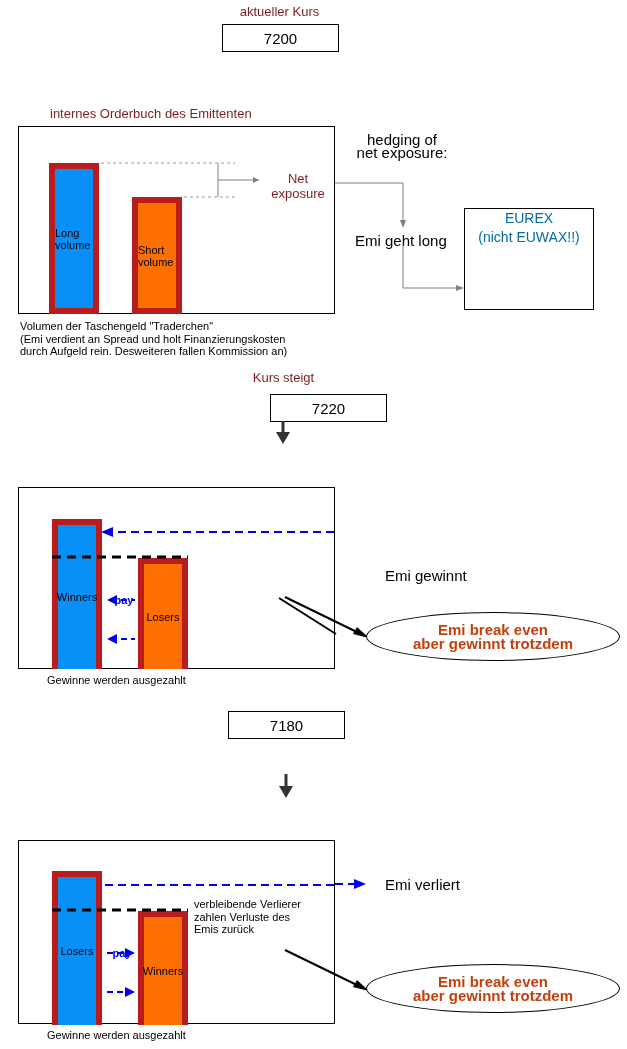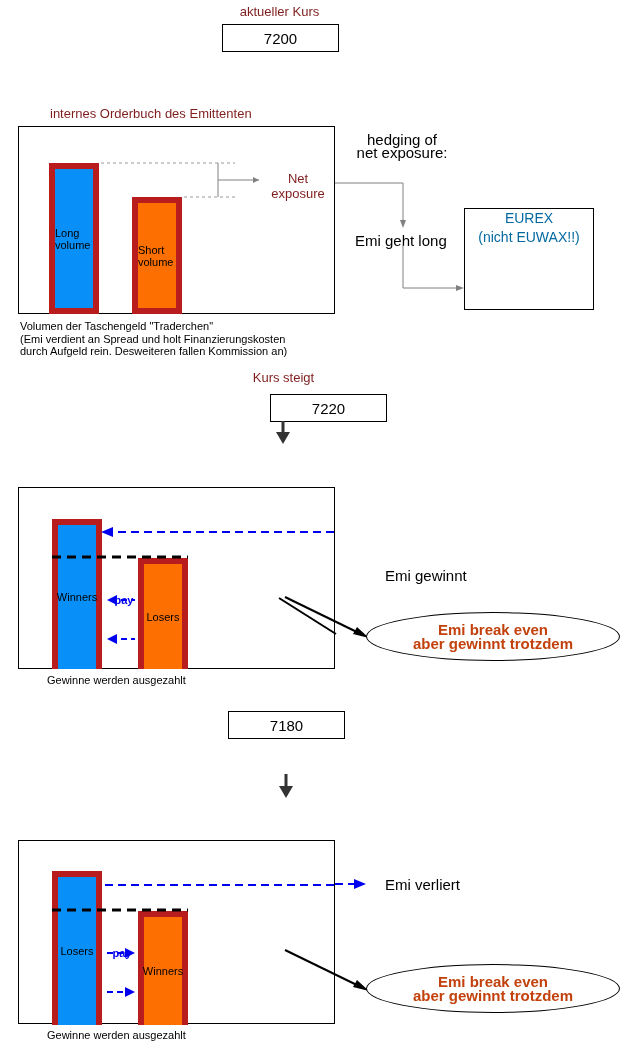--- a/index.html
+++ b/index.html
@@ -160,20 +160,23 @@
     <line x1="86" y1="44" x2="317" y2="44" stroke="#0000ee" stroke-width="2" stroke-dasharray="8,5"></line>
 
     <line x1="88" y1="112" x2="112" y2="112" stroke="#0000ee" stroke-width="2" stroke-dasharray="6,4"></line>
     <polygon points="116,112 106,107 106,117" fill="#0000ee"></polygon>
     <line x1="88" y1="151" x2="112" y2="151" stroke="#0000ee" stroke-width="2" stroke-dasharray="6,4"></line>
     <polygon points="116,151 106,146 106,156" fill="#0000ee"></polygon>
   </svg>
 
   <div class="abs pay" style="left:88px;top:106px;width:30px;text-align:center;">pay</div>
 
+  <div class="abs note" style="left:175px;top:57px;">verbleibende Verlierer
+zahlen Verluste des
+Emis zurück</div>
 </div>
 
 <svg class="abs" width="627" height="1049" style="pointer-events:none;">
 
   <line x1="335" y1="884" x2="360" y2="884" stroke="#0000ee" stroke-width="2" stroke-dasharray="8,5"></line>
   <polygon points="366,884 354,879 354,889" fill="#0000ee"></polygon>
 
   <line x1="285" y1="950" x2="363" y2="988" stroke="#000000" stroke-width="2"></line>
   <polygon points="369,991 353,987 357,980" fill="#000000"></polygon>
 </svg>

